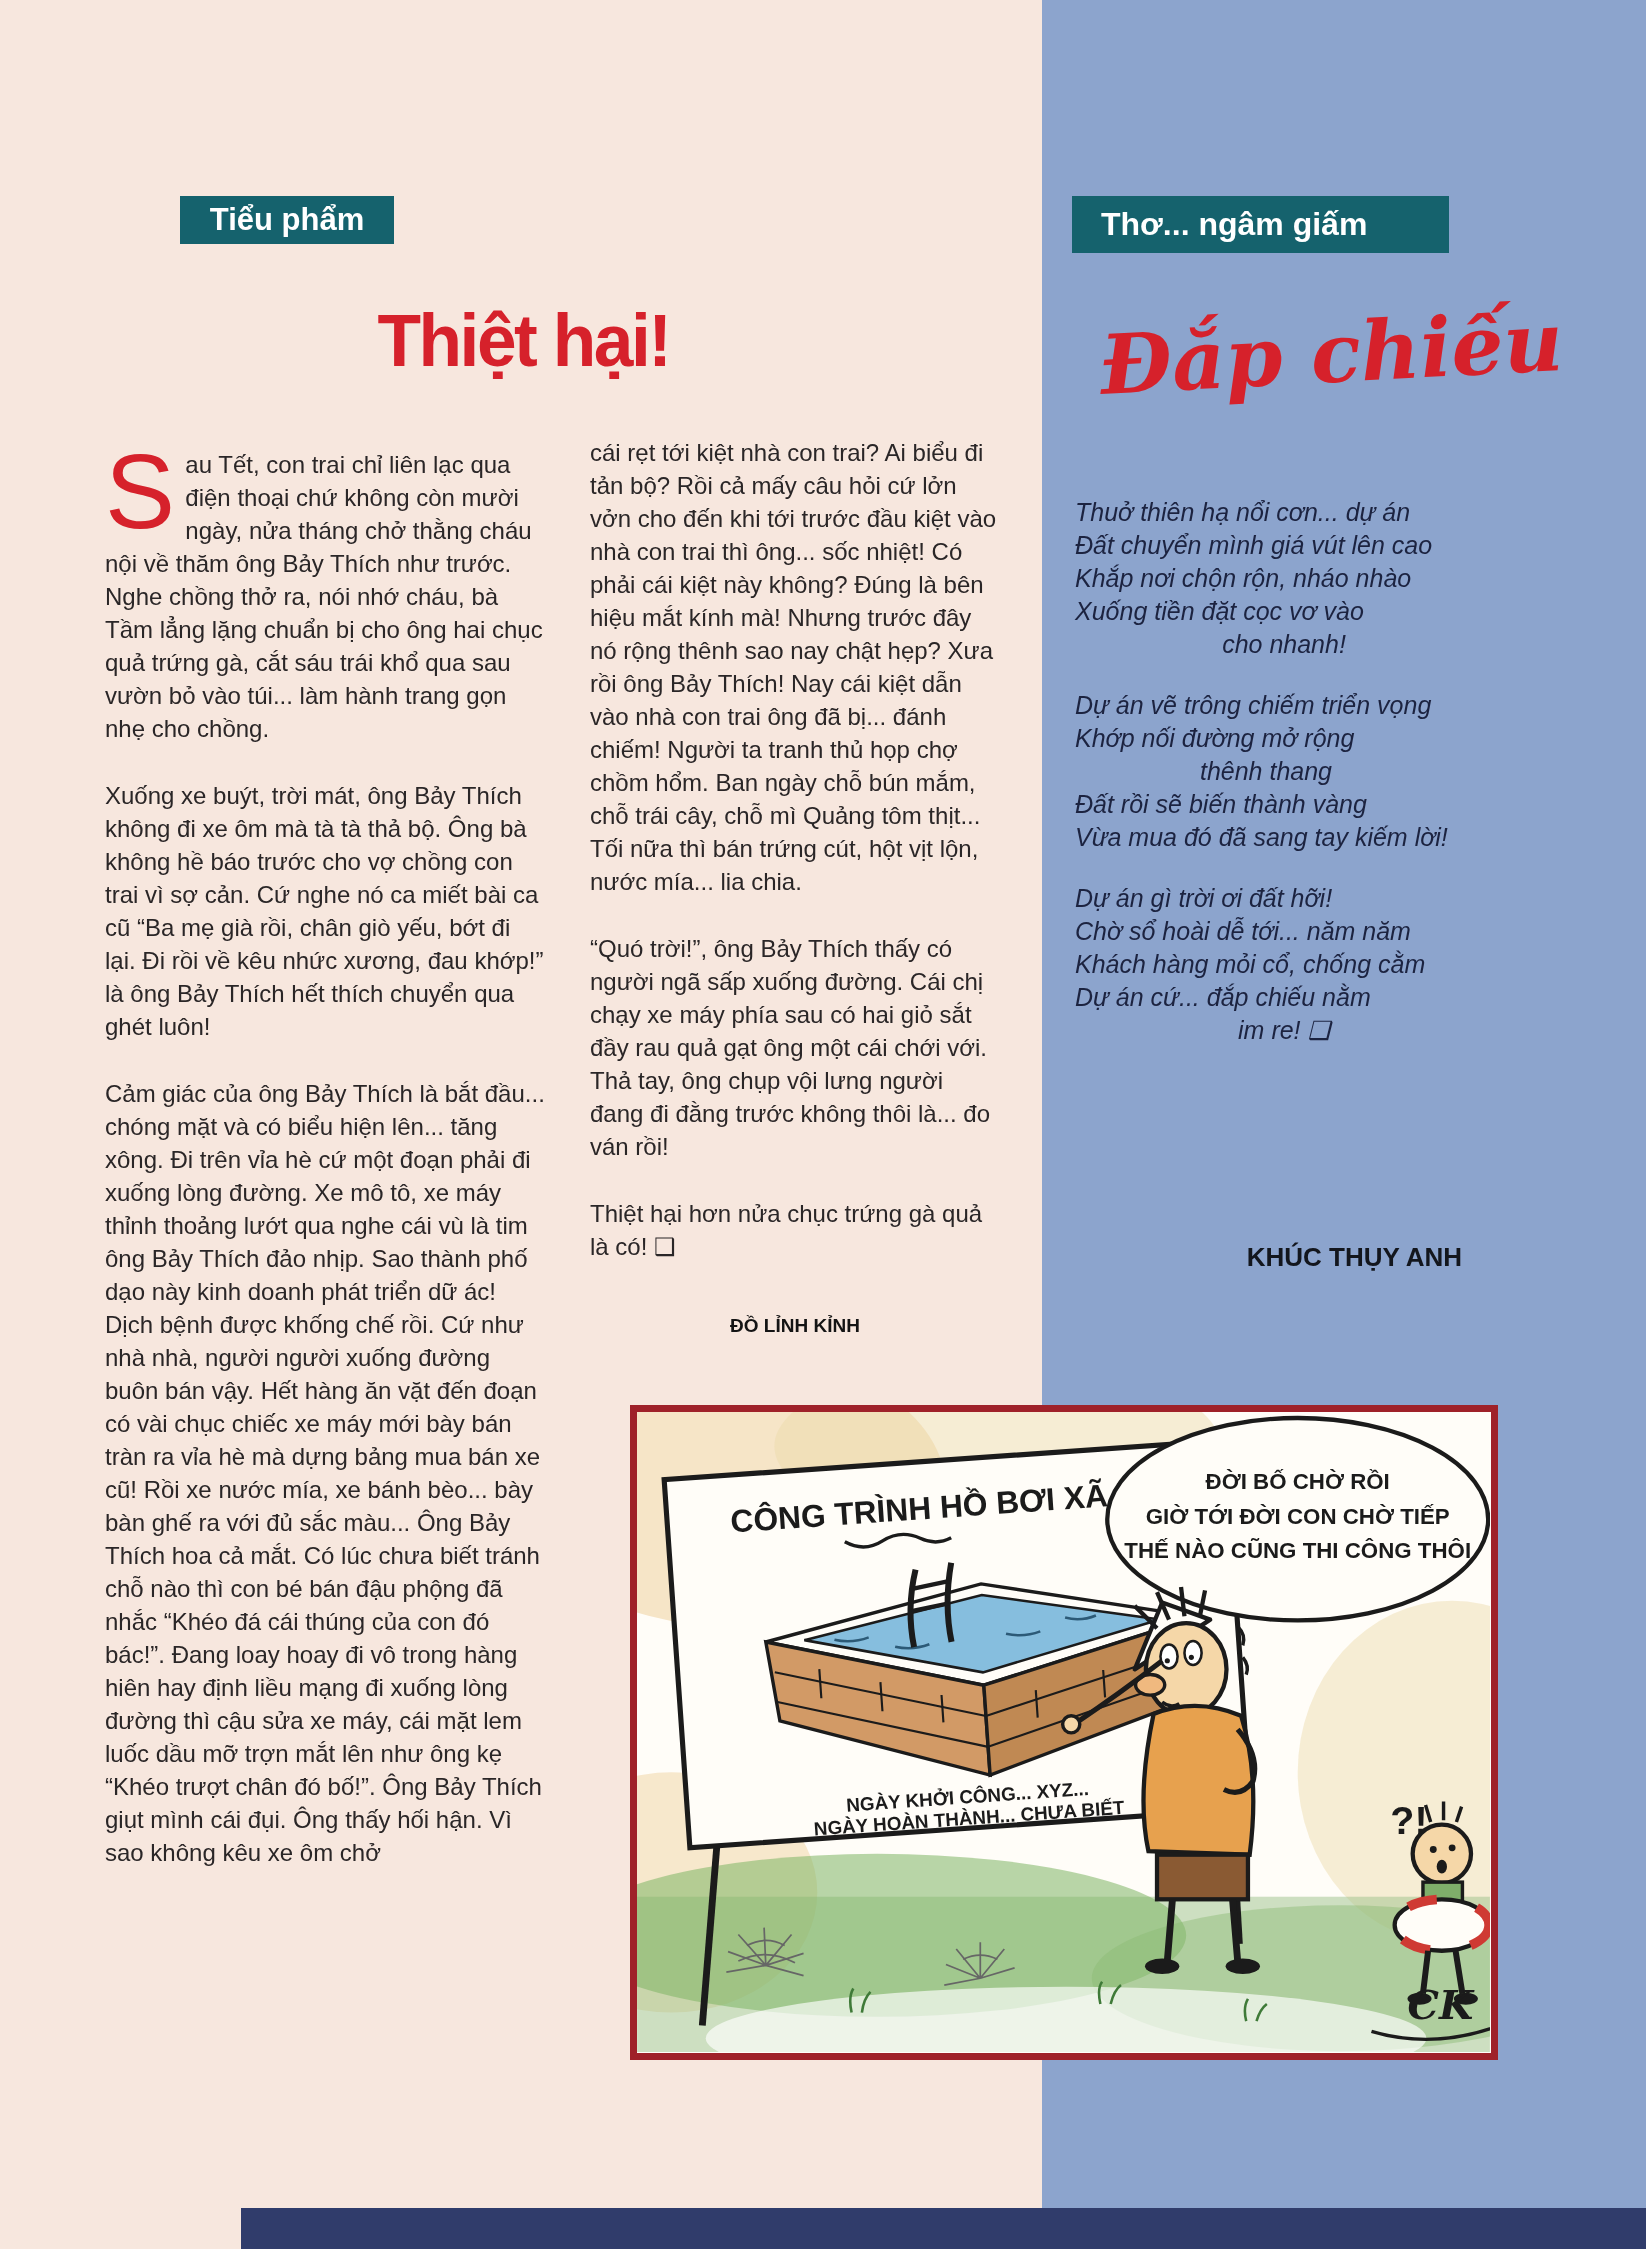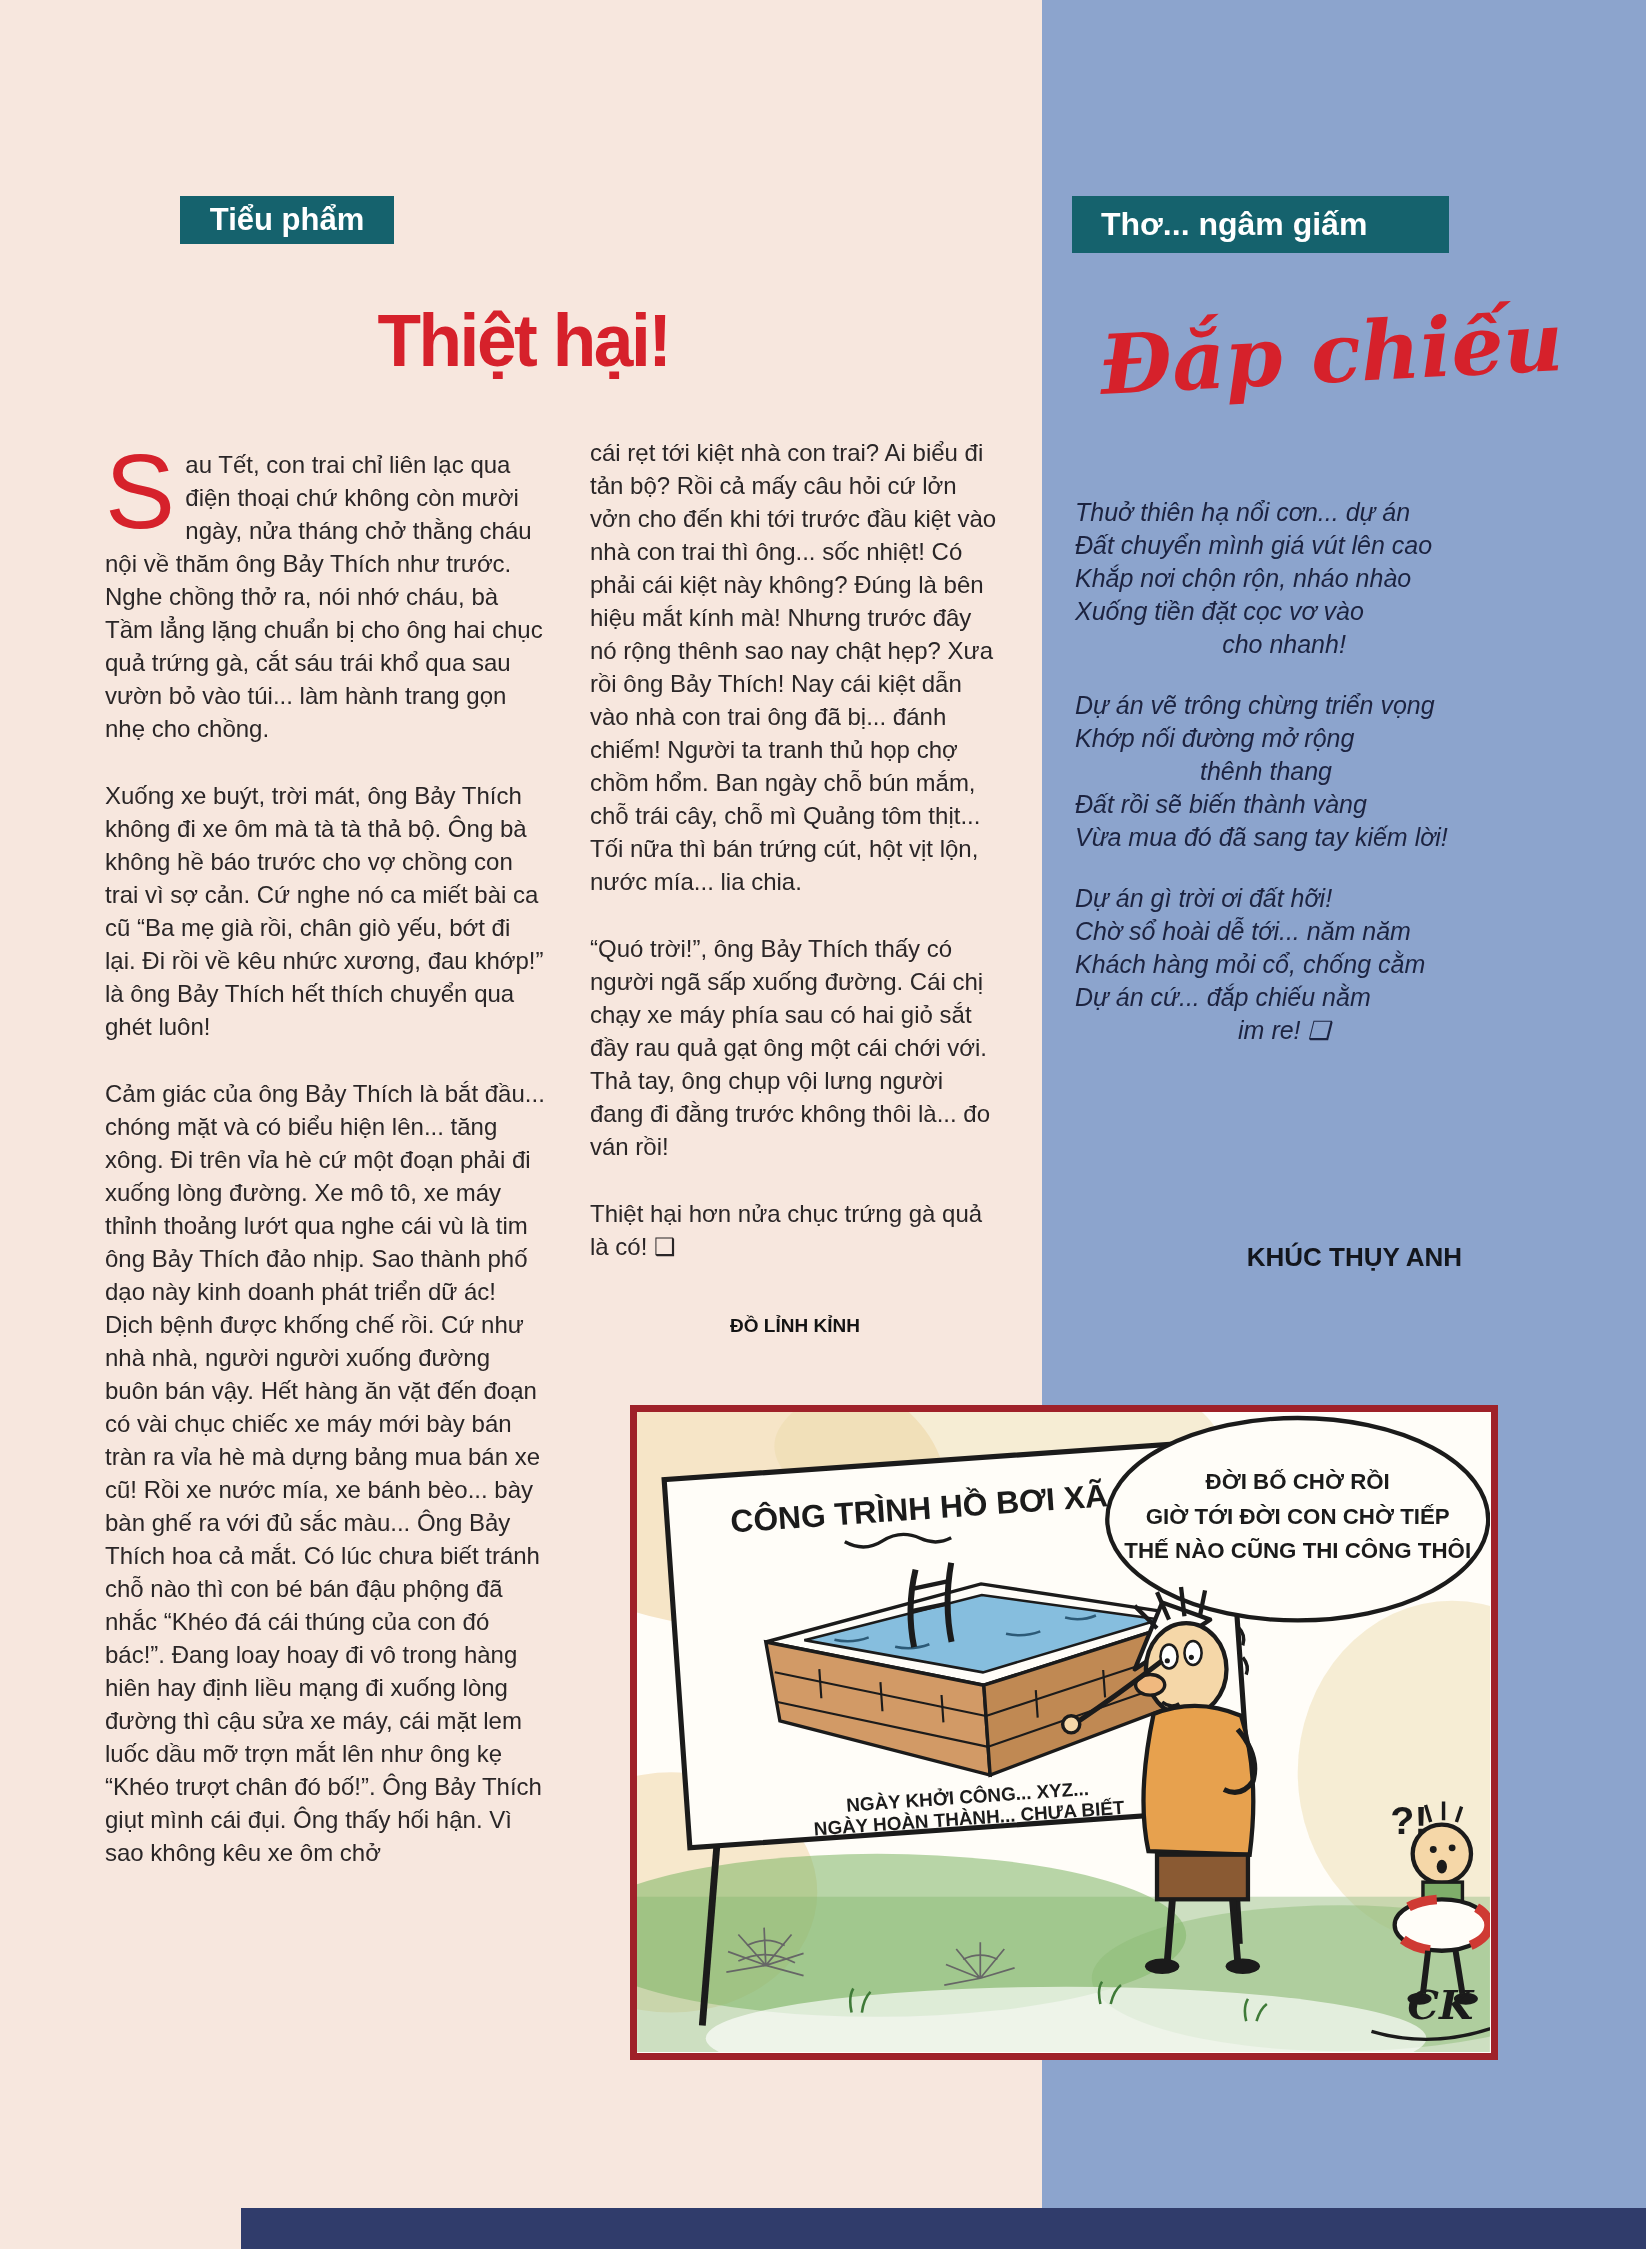--- a/index.html
+++ b/index.html
@@ -63,21 +63,21 @@
 
   <div class="poem">
     <div class="stanza">
       <div class="pline">Thuở thiên hạ nổi cơn... dự án</div>
       <div class="pline">Đất chuyển mình giá vút lên cao</div>
       <div class="pline">Khắp nơi chộn rộn, nháo nhào</div>
       <div class="pline">Xuống tiền đặt cọc vơ vào</div>
       <div class="pline ir">cho nhanh!</div>
     </div>
     <div class="stanza">
-      <div class="pline">Dự án vẽ trông chừng triển vọng</div>
+      <div class="pline">Dự án vẽ trông chiếm triển vọng</div>
       <div class="pline">Khớp nối đường mở rộng</div>
       <div class="pline ir ir3">thênh thang</div>
       <div class="pline">Đất rồi sẽ biến thành vàng</div>
       <div class="pline">Vừa mua đó đã sang tay kiếm lời!</div>
     </div>
     <div class="stanza">
       <div class="pline">Dự án gì trời ơi đất hỡi!</div>
       <div class="pline">Chờ sổ hoài dễ tới... năm năm</div>
       <div class="pline">Khách hàng mỏi cổ, chống cằm</div>
       <div class="pline">Dự án cứ... đắp chiếu nằm</div>

